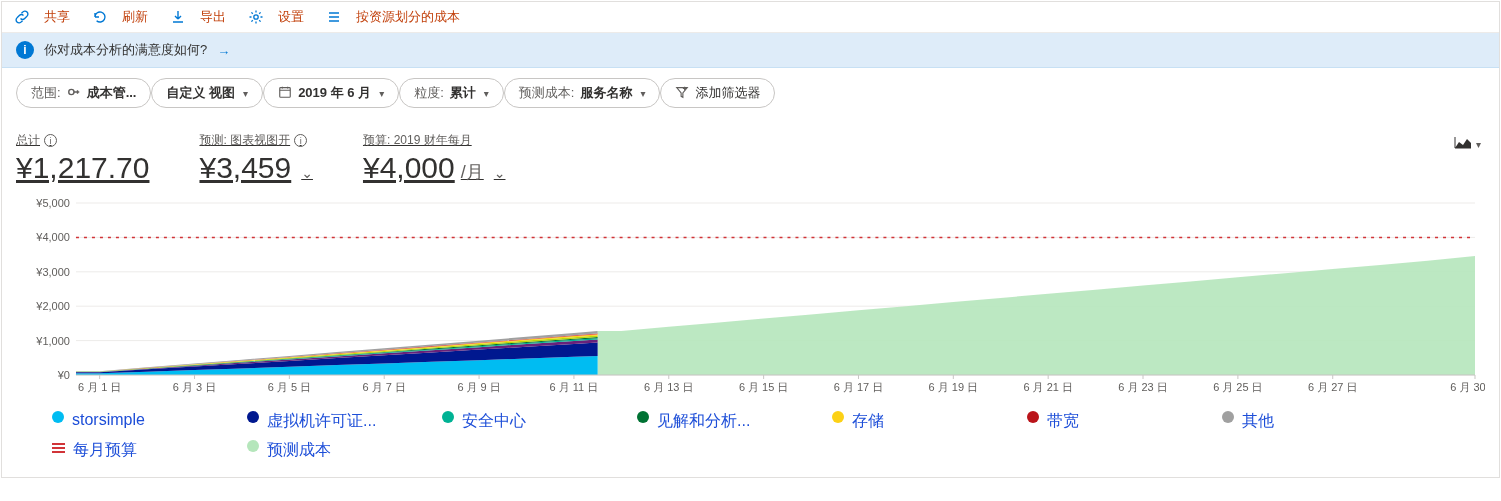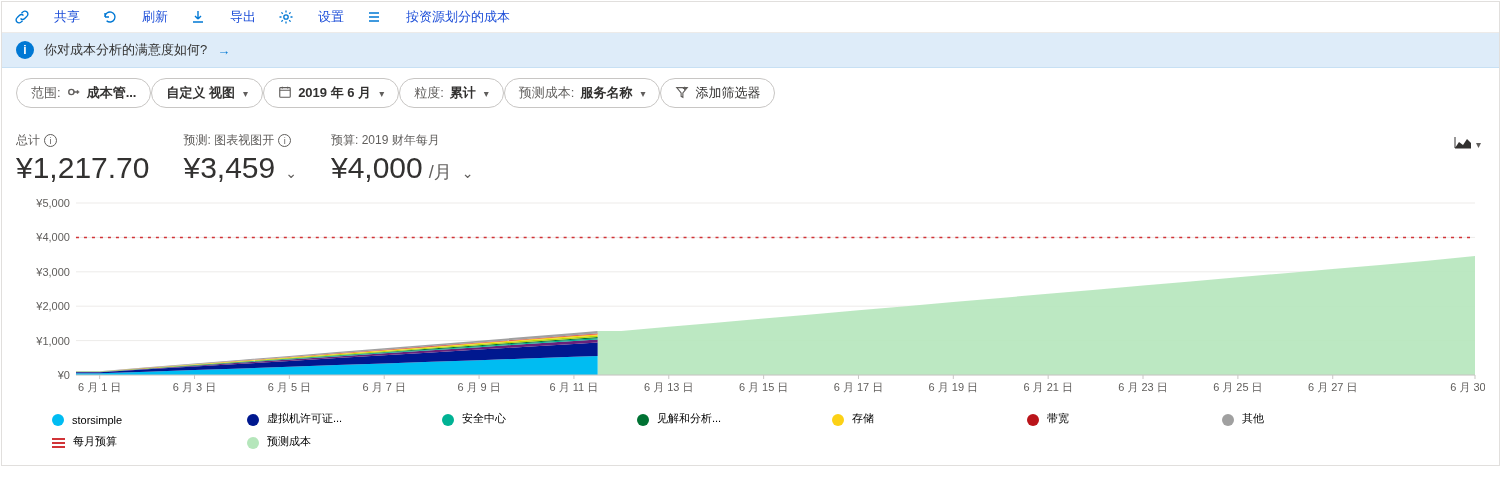--- a/index.html
+++ b/index.html
@@ -15,22 +15,22 @@
   .toolbar {
     display: flex;
     align-items: center;
     padding: 6px 12px;
     gap: 22px;
     border-bottom: 1px solid #edebe9;
   }
   .toolbar-item {
     display: inline-flex;
     align-items: center;
-    gap: 24px;
-    color: #1d4ed8;
+    gap: 14px;
+    color: #c2410c;
     cursor: pointer;
   }
   .toolbar-item .ticon { color: #0078d4; width: 16px; height: 16px; display:inline-flex; align-items:center; justify-content:center; }
   .infobar {
     background: #deecf9;
     display: flex;
     align-items: center;
     gap: 10px;
     padding: 8px 14px;
     border-bottom: 1px solid #c7e0f4;
@@ -60,22 +60,23 @@
     color: #323130;
   }
   .pill .label-muted { color: #605e5c; }
   .pill .chev { color: #605e5c; font-size: 10px; margin-left:2px; }
   .pill svg { color:#605e5c; }
   .key-icon { color: #ffb900; }
   .summary-row {
     display: flex;
     align-items: flex-end;
     padding: 14px 14px 4px 14px;
-    gap: 34px;
+    gap: 50px;
     position: relative;
+    text-decoration: underline;
   }
   .summary-block { display:flex; flex-direction:column; gap:2px; }
   .summary-label { font-size: 12px; color: #605e5c; display:flex; align-items:center; gap:4px;}
   .summary-label .icircle {
     width: 13px; height: 13px; border-radius:50%; border:1px solid #605e5c; display:inline-flex; align-items:center; justify-content:center; font-size:9px; color:#605e5c;
   }
   .summary-value { font-size: 30px; font-weight: 400; color: #323130; display:flex; align-items:baseline; gap:6px;}
   .summary-value .suffix { font-size: 18px; color:#605e5c; }
   .summary-chev { color:#605e5c; font-size:14px; margin-left:4px;}
   .chart-type-button {
@@ -85,27 +86,27 @@
   .chart-wrap { padding: 8px 14px 6px 14px; }
   .chart-svg { width: 100%; height: 200px; display:block; }
   .legend {
     display: flex;
     flex-wrap: wrap;
     padding: 4px 10px 12px 50px;
     gap: 0;
   }
   .legend-item {
     display: inline-flex;
-    align-items: flex-end;
+    align-items: flex-start;
     gap: 8px;
     width: 195px;
     padding: 4px 0;
     cursor: pointer;
-    font-size: 11px;
-    color: #000000;
+    font-size: 16px;
+    color: #1d4ed8;
   }
   .swatch { width: 12px; height: 12px; border-radius: 50%; flex: 0 0 12px; }
   .swatch-square { width: 13px; height: 13px; flex: 0 0 13px; }
 </style>
 </head>
 <body>
 
 <div class="outer">
 
   <div class="toolbar">

